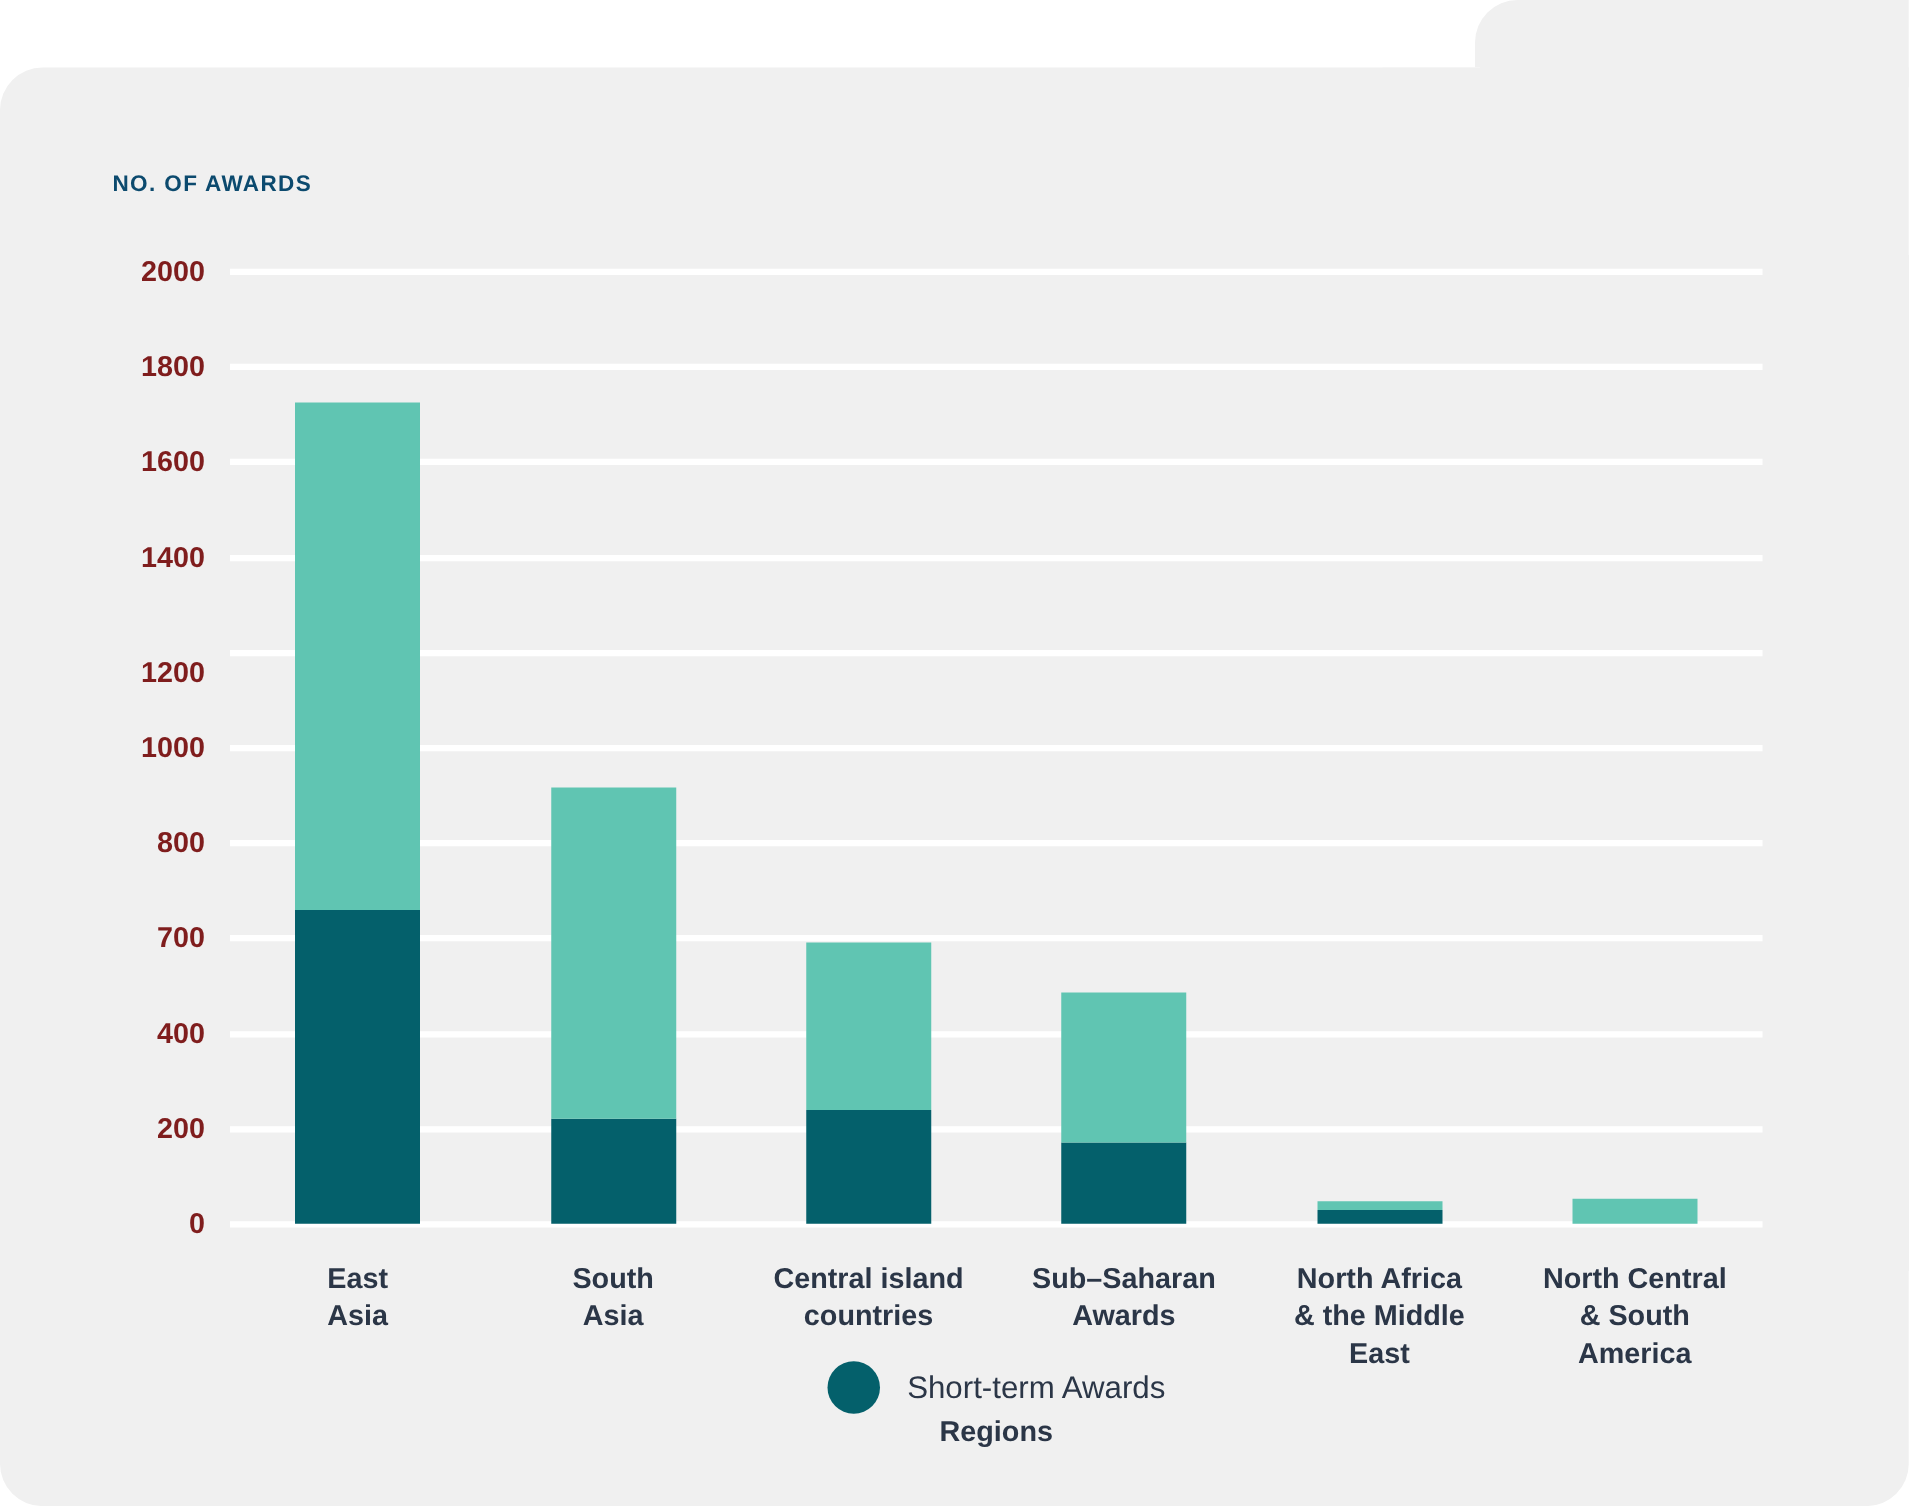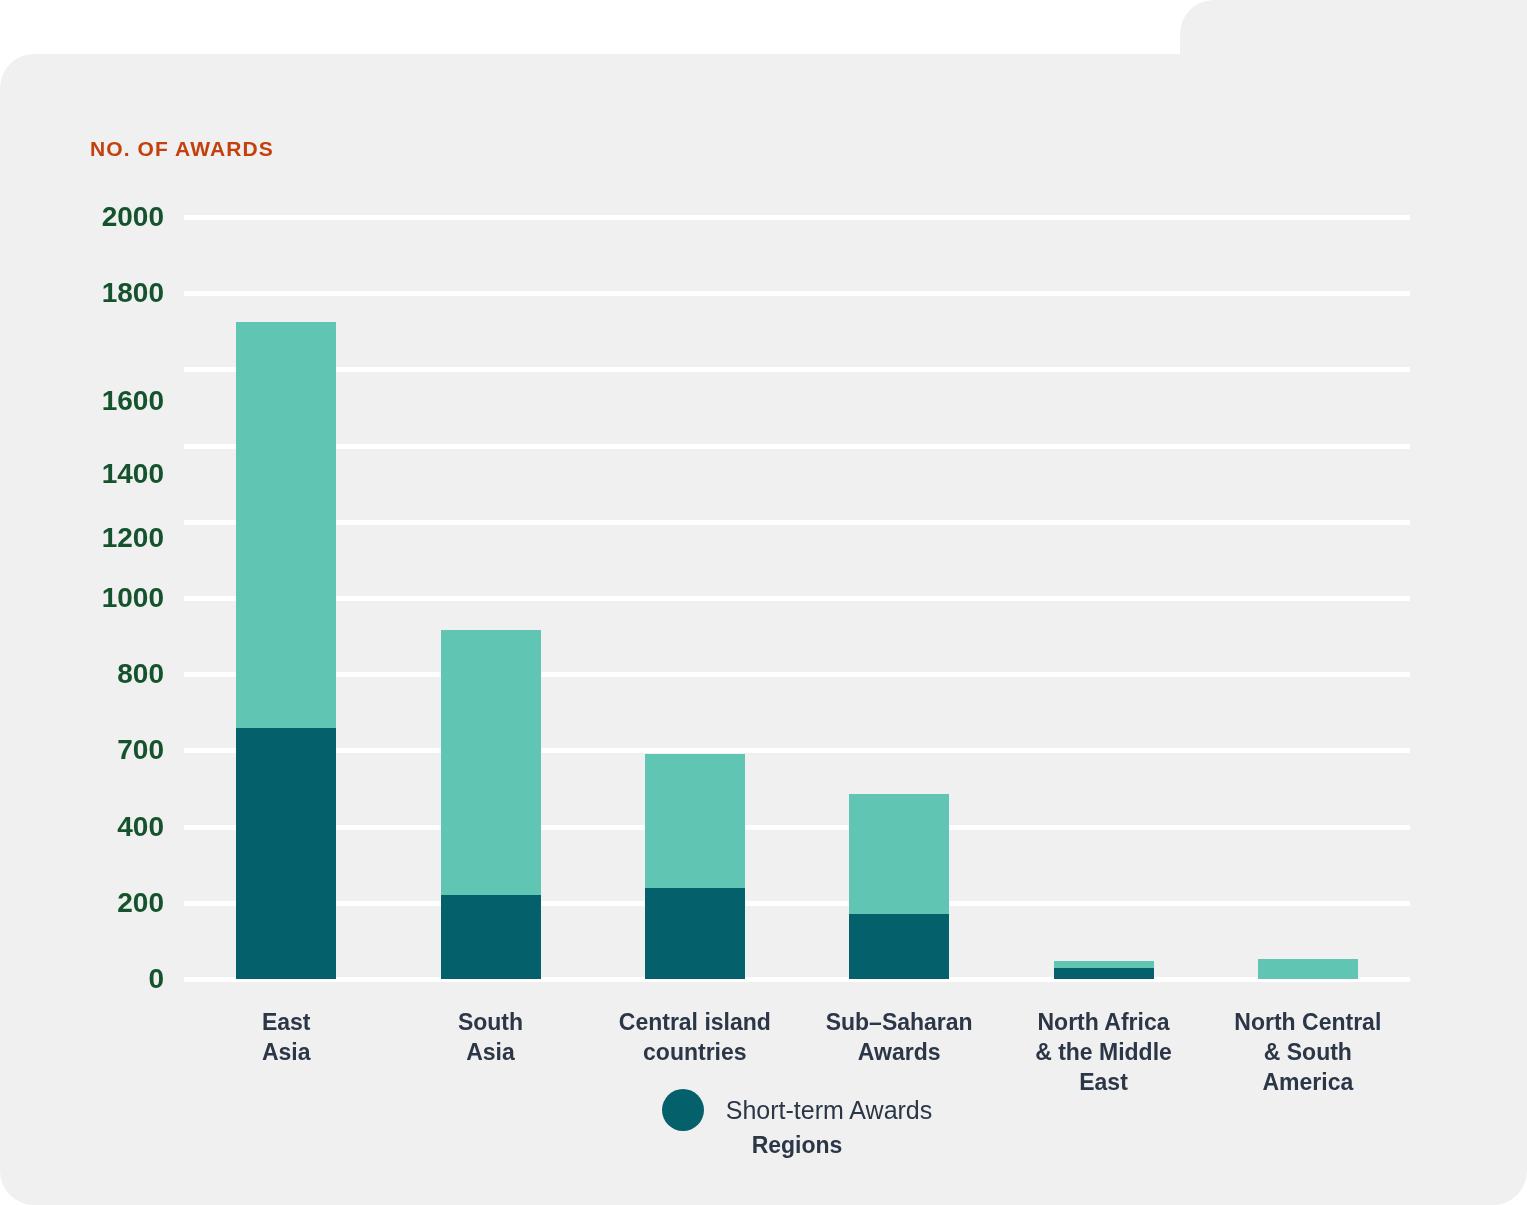--- a/index.html
+++ b/index.html
@@ -68,24 +68,24 @@
     left: 0;
     top: 54px;
     width: 1527px;
     height: 1151px;
   }
 
   .axis-title {
     position: absolute;
     left: 90px;
     top: 83px;
-    font-size: 21px;
+    font-size: 18px;
     letter-spacing: 1.1px;
     font-weight: 700;
-    color: #c2410c;
+    color: #0c4a6e;
     white-space: nowrap;
   }
 
   
   #plot {
     position: absolute;
     left: 184px;
     top: 163px;
     width: 1226px;
     height: 762px;
@@ -97,23 +97,23 @@
     width: 1226px;
     height: 5px;
     background: #ffffff;
   }
 
   .ytick {
     position: absolute;
     right: 1246px;          
     width: 120px;
     text-align: right;
-    font-size: 28px;
-    font-weight: 700;
-    color: #14532d;
+    font-size: 23px;
+    font-weight: 700;
+    color: #7f1d1d;
     transform: translateY(-50%);
     white-space: nowrap;
   }
 
   .bar-group {
     position: absolute;
     bottom: 0;
     width: 100px;
   }
   .seg {
@@ -200,22 +200,22 @@
           <div class="gridline" style="top: -2px;"></div>
         </div>
       <div id="yticks">
           <div class="ytick" style="top: 762px;">0</div>
           <div class="ytick" style="top: 685.8px;">200</div>
           <div class="ytick" style="top: 609.6px;">400</div>
           <div class="ytick" style="top: 533.4px;">700</div>
           <div class="ytick" style="top: 457.2px;">800</div>
           <div class="ytick" style="top: 381px;">1000</div>
           <div class="ytick" style="top: 321px;">1200</div>
-          <div class="ytick" style="top: 228.6px; margin-top: 28px;">1400</div>
-          <div class="ytick" style="top: 152.4px; margin-top: 32px;">1600</div>
+          <div class="ytick" style="top: 228.6px;">1400</div>
+          <div class="ytick" style="top: 152.4px;">1600</div>
           <div class="ytick" style="top: 76.2px;">1800</div>
           <div class="ytick" style="top: 0px;">2000</div>
         </div>
       <div id="bars">
           <div class="bar-group" style="left: 52.1667px; height: 762px;">
             <div class="seg seg-short" style="bottom: 0px; height: 251.46px; background: rgb(4, 96, 107);"></div>
             <div class="seg seg-long" style="bottom: 251.46px; height: 405.765px; background: rgb(96, 197, 178);"></div>
           </div>
           <div class="bar-group" style="left: 256.5px; height: 762px;">
             <div class="seg seg-short" style="bottom: 0px; height: 83.82px; background: rgb(4, 96, 107);"></div>

